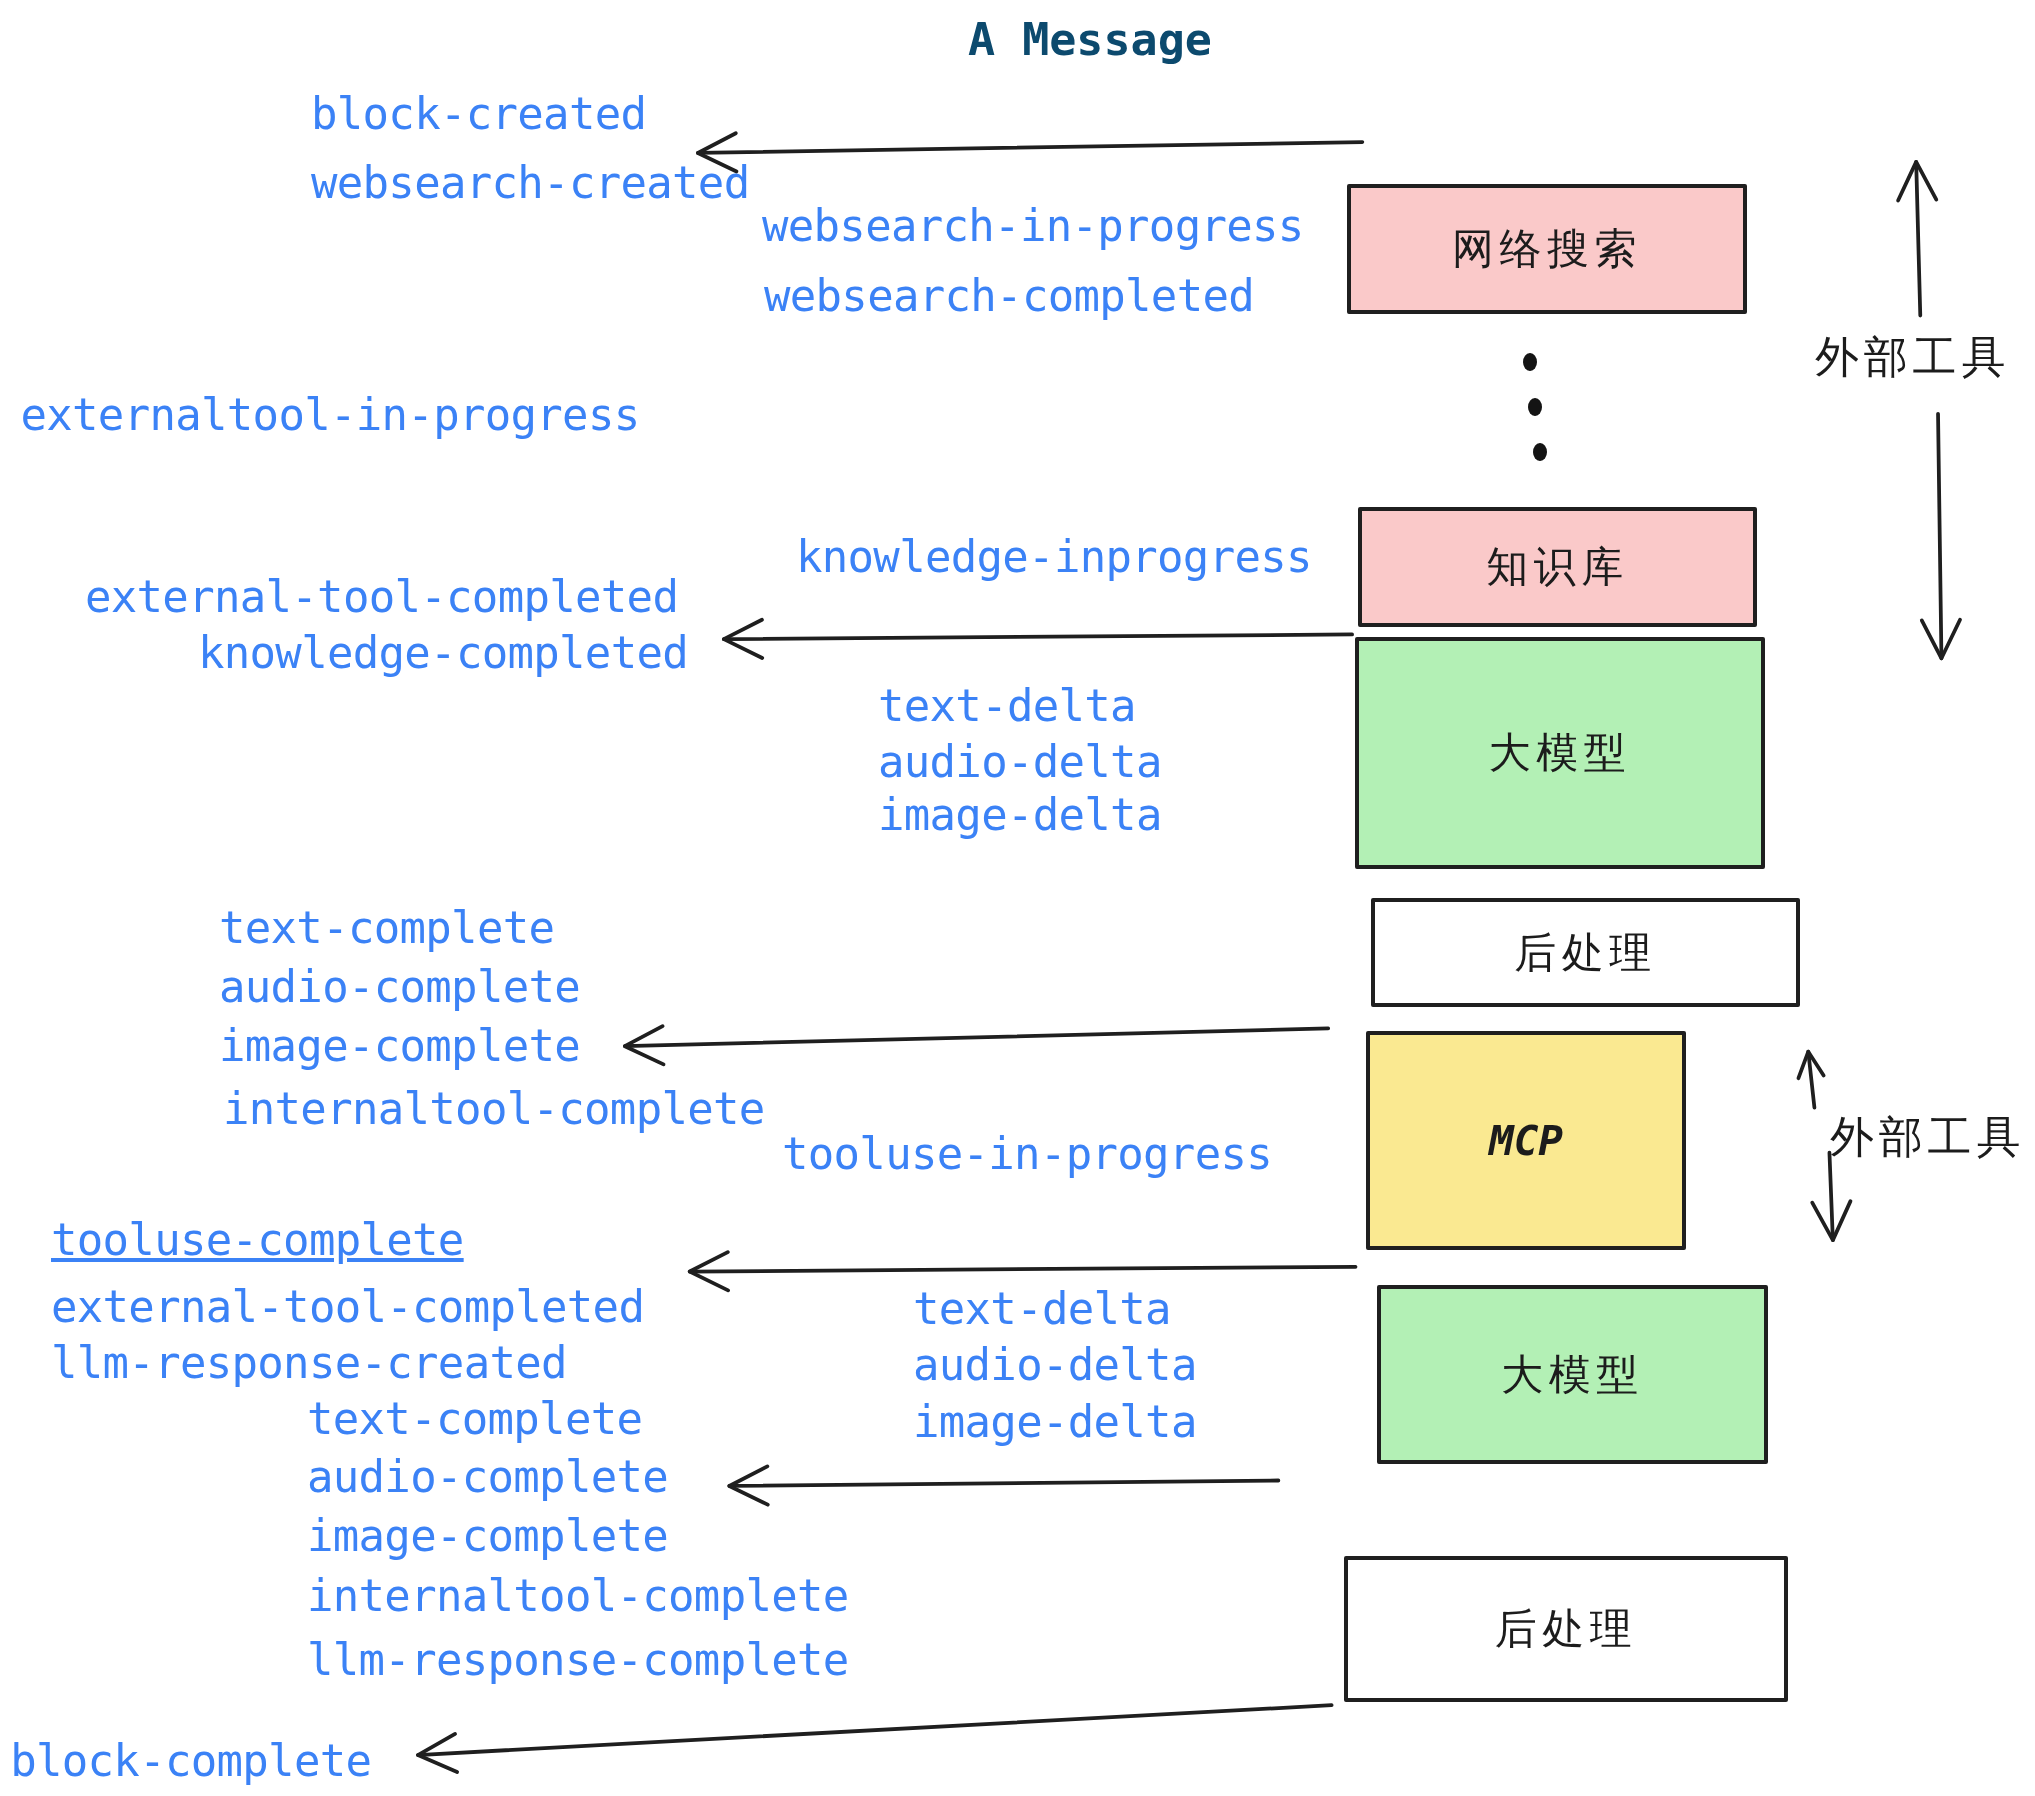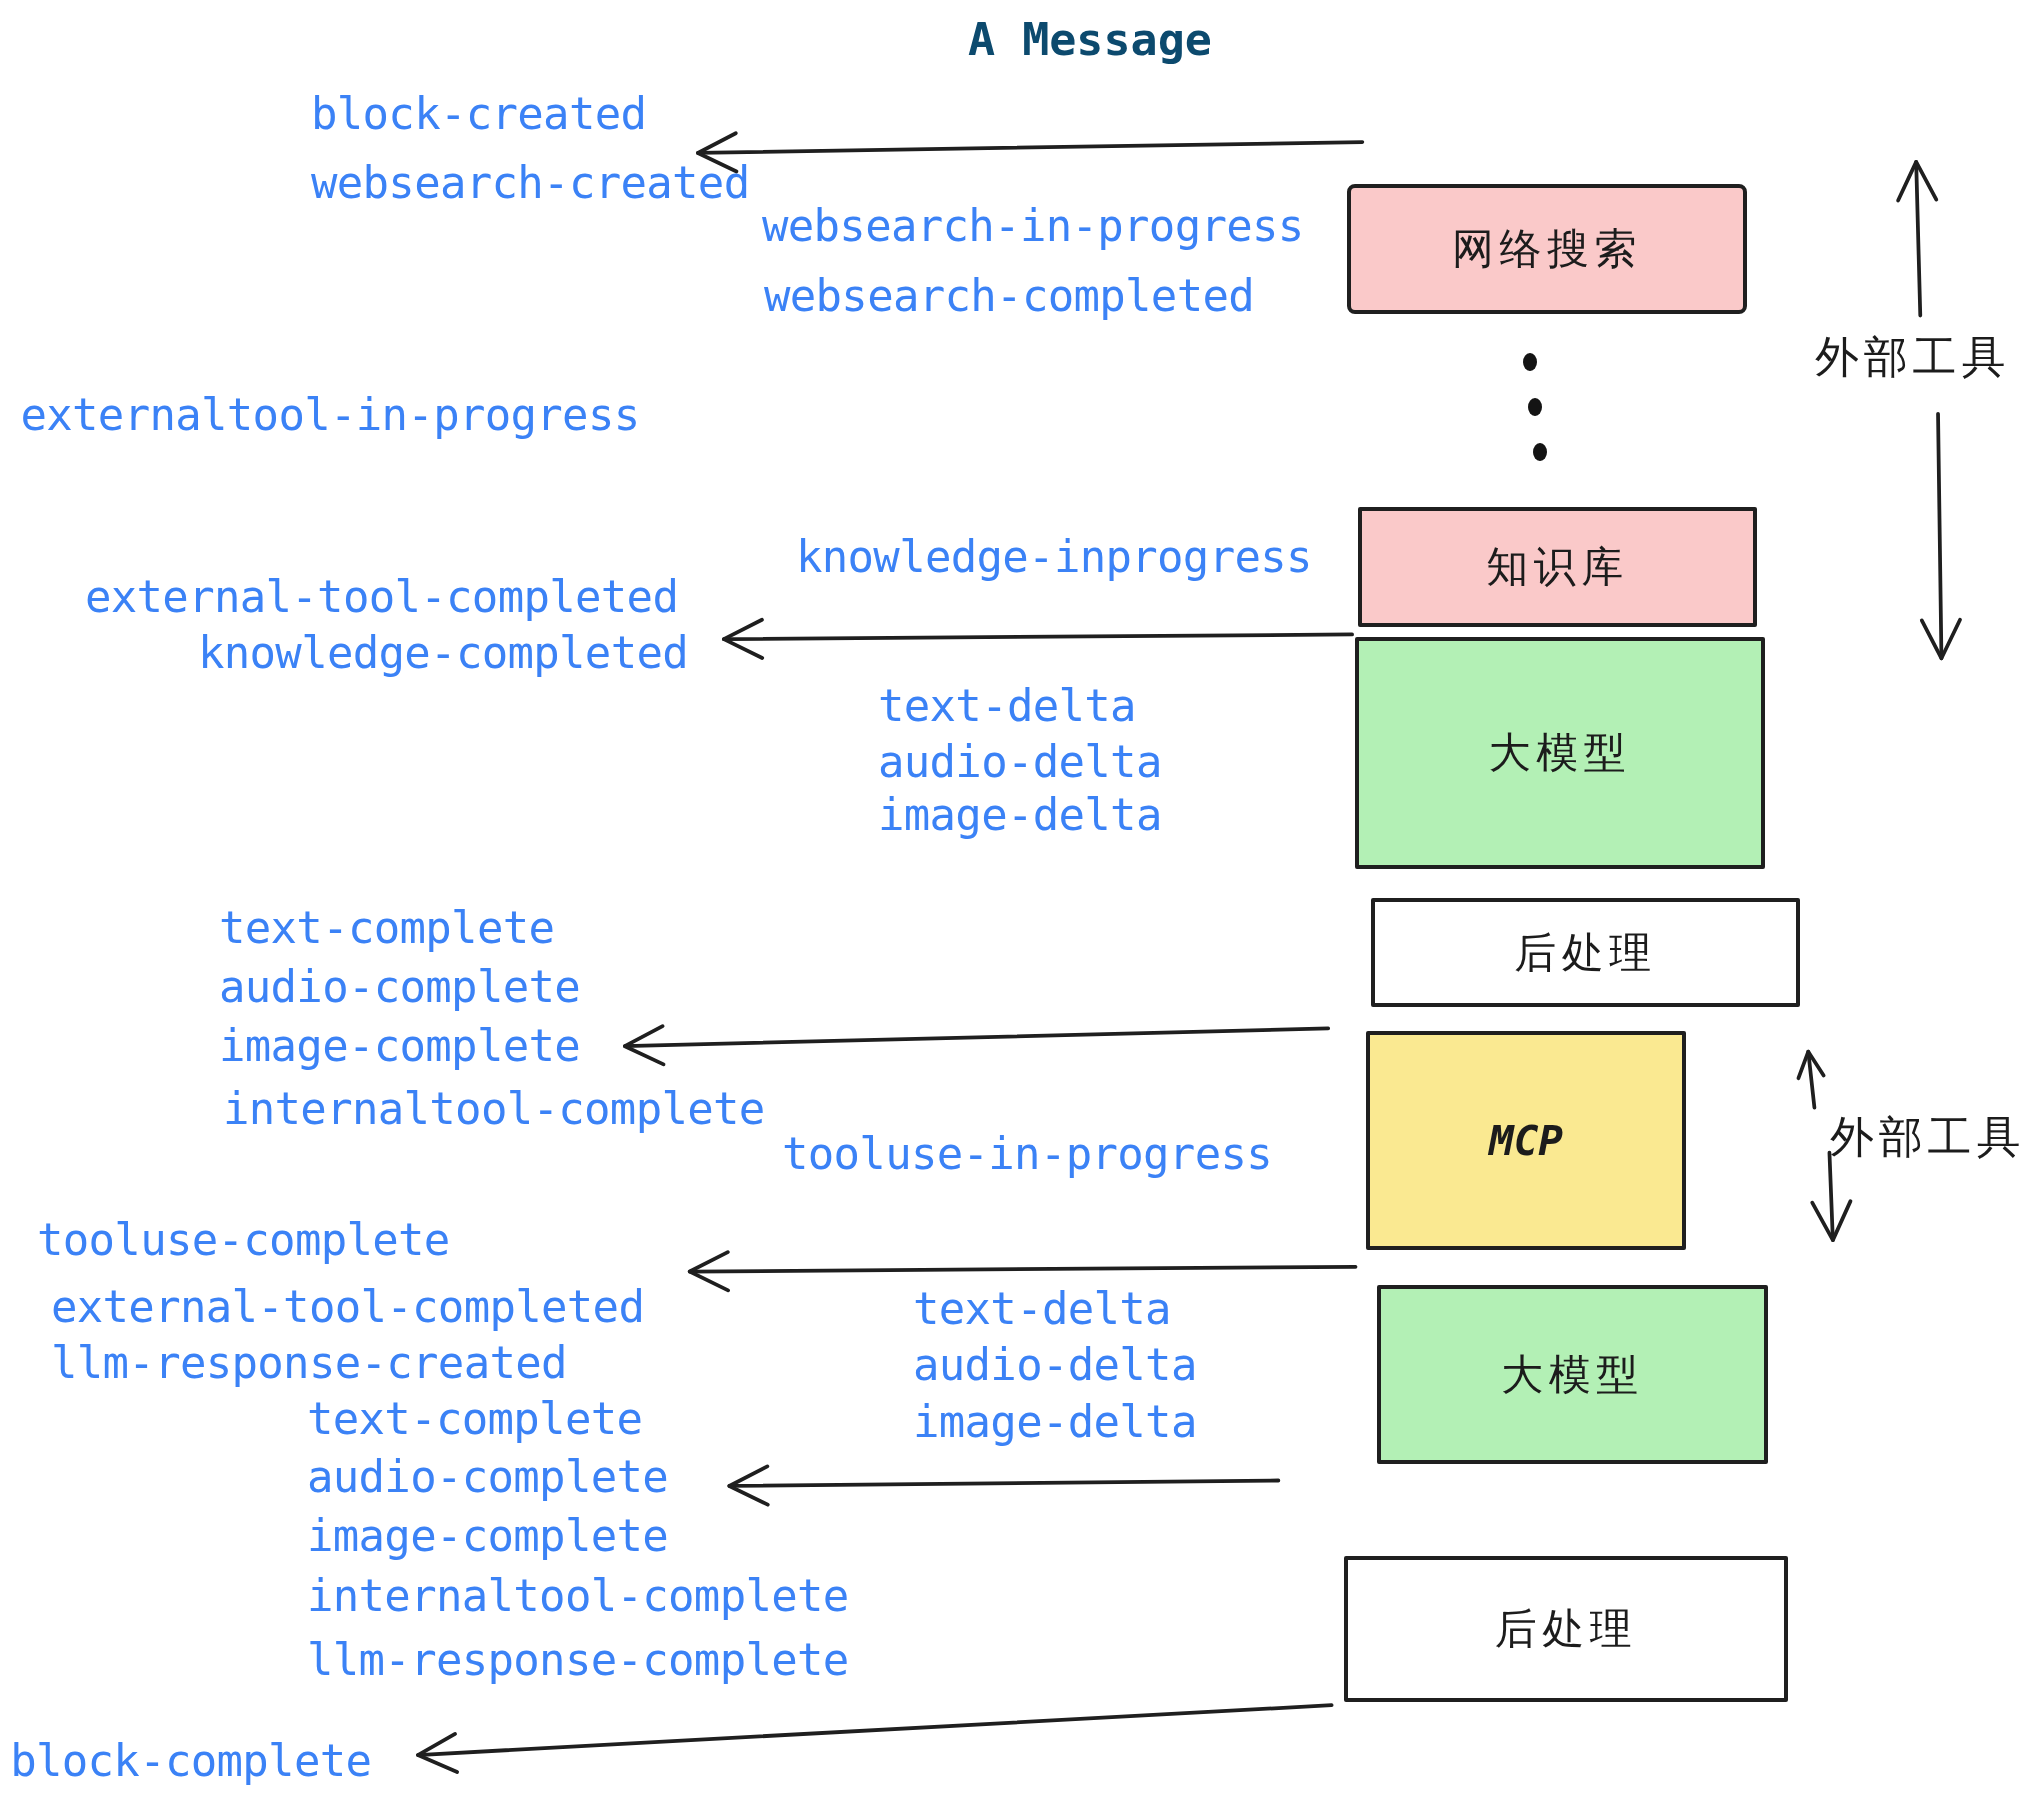--- a/index.html
+++ b/index.html
@@ -119,21 +119,21 @@
       <g>
         <line x1="2657" y1="1622" x2="2648" y2="1540"></line>
         <polyline points="2670.5,1574.9 2648,1540 2633.6,1578.9"></polyline>
       </g>
       <g>
         <line x1="2679" y1="1688" x2="2684" y2="1816"></line>
         <polyline points="2653.8,1761.1 2684,1816 2709.8,1758.9"></polyline>
       </g>
     </svg>
   <div class="title" style="left:968px;top:17px;">A Message</div>
-<div class="box" style="left: 1347px; top: 184px; width: 400px; height: 130px; background: rgb(250, 201, 201); border-radius: 8px;">
+<div class="box" style="left: 1347px; top: 184px; width: 400px; height: 130px; background: rgb(250, 201, 201);">
       <span>网络搜索</span>
     </div>
     <div class="box" style="left: 1358px; top: 507px; width: 399px; height: 120px; background: rgb(250, 201, 201);">
       <span>知识库</span>
     </div>
     <div class="box" style="left: 1355px; top: 637px; width: 410px; height: 232px; background: rgb(179, 240, 181);">
       <span>大模型</span>
     </div>
     <div class="box" style="left: 1371px; top: 898px; width: 429px; height: 109px; background: rgb(255, 255, 255);">
       <span>后处理</span>
@@ -156,21 +156,21 @@
     <div class="event-label" style="left: 85px; top: 575px;">external-tool-completed</div>
     <div class="event-label" style="left: 198px; top: 631px;">knowledge-completed</div>
     <div class="event-label" style="left: 878px; top: 684px;">text-delta</div>
     <div class="event-label" style="left: 878px; top: 740px;">audio-delta</div>
     <div class="event-label" style="left: 878px; top: 793px;">image-delta</div>
     <div class="event-label" style="left: 219px; top: 906px;">text-complete</div>
     <div class="event-label" style="left: 219px; top: 965px;">audio-complete</div>
     <div class="event-label" style="left: 219px; top: 1024px;">image-complete</div>
     <div class="event-label" style="left: 223px; top: 1087px;">internaltool-complete</div>
     <div class="event-label" style="left: 782px; top: 1132px;">tooluse-in-progress</div>
-    <div class="event-label" style="left: 37px; top: 1218px;">tooluse-complete</div>
+    <div class="event-label" style="left: 51px; top: 1218px; text-decoration: underline;">tooluse-complete</div>
     <div class="event-label" style="left: 51px; top: 1285px;">external-tool-completed</div>
     <div class="event-label" style="left: 51px; top: 1341px;">llm-response-created</div>
     <div class="event-label" style="left: 913px; top: 1287px;">text-delta</div>
     <div class="event-label" style="left: 913px; top: 1343px;">audio-delta</div>
     <div class="event-label" style="left: 913px; top: 1400px;">image-delta</div>
     <div class="event-label" style="left: 307px; top: 1397px;">text-complete</div>
     <div class="event-label" style="left: 307px; top: 1455px;">audio-complete</div>
     <div class="event-label" style="left: 307px; top: 1514px;">image-complete</div>
     <div class="event-label" style="left: 307px; top: 1574px;">internaltool-complete</div>
     <div class="event-label" style="left: 307px; top: 1638px;">llm-response-complete</div>

